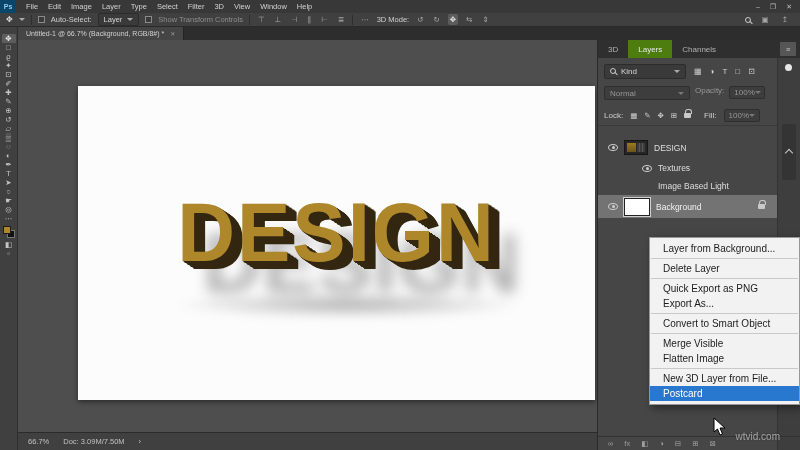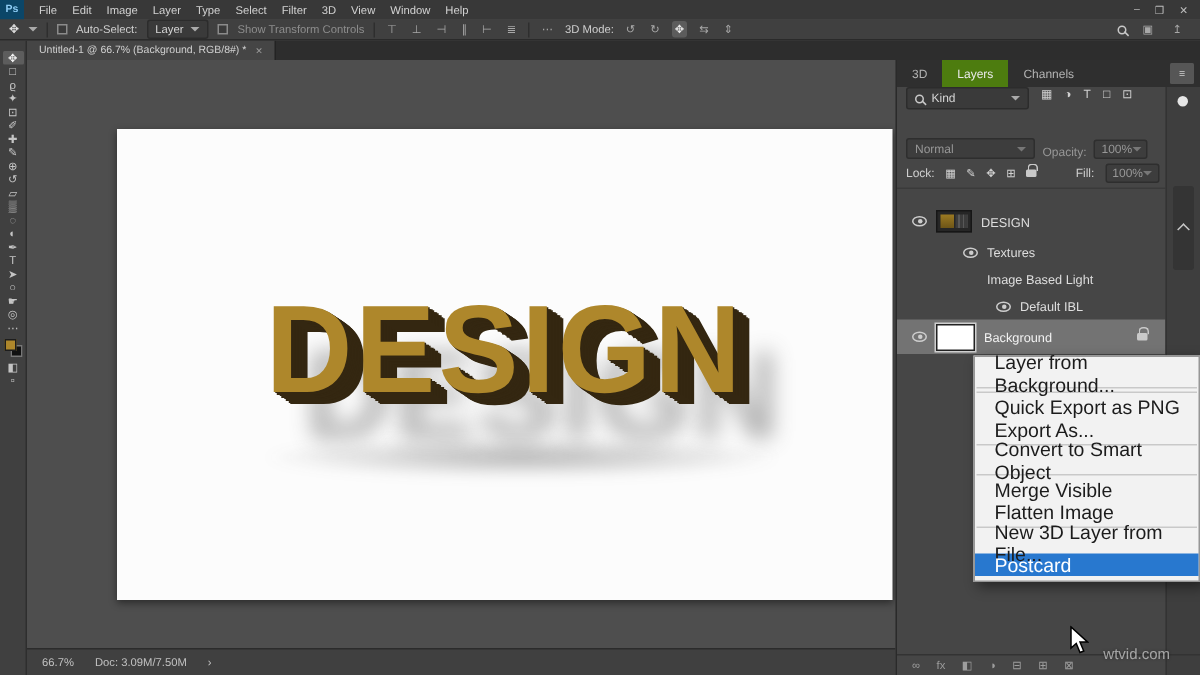--- a/index.html
+++ b/index.html
@@ -55,26 +55,26 @@
   
   .statusbar{position:absolute;left:18px;top:432px;width:579px;height:18px;background:#404040;border-top:1px solid #2b2b2b;display:flex;align-items:center;gap:14px;padding-left:10px;font-size:7.5px;color:#c0c0c0;z-index:5}
 
   
   .dock{position:absolute;left:597px;top:40px;width:203px;height:410px;background:#464646;border-left:1px solid #2a2a2a;z-index:5}
   .panel-tabs{position:absolute;left:0;top:0;right:0;height:18px;background:#2f2f2f;display:flex;align-items:stretch}
   .ptab{font-size:8px;color:#b2b2b2;padding:0 10px;display:flex;align-items:center}
   .ptab.active{background:#4d7c0f;color:#e9e9e9}
   .panel-menu-btn{margin:2px 4px 2px auto;width:16px;background:#565656;color:#cfcfcf;font-size:7px;display:flex;align-items:center;justify-content:center;border-radius:1px}
 
-  .filter-row{position:absolute;left:0;top:18px;right:41px;height:26px;display:flex;align-items:flex-start;gap:8px;padding-left:6px}
+  .filter-row{position:absolute;left:0;top:18px;right:41px;height:26px;display:flex;align-items:center;gap:8px;padding-left:6px}
   .kind-box{width:82px;height:15px;background:#3a3a3a;border:1px solid #2c2c2c;border-radius:2px;display:flex;align-items:center;gap:5px;padding:0 5px;color:#d6d6d6;font-size:8px}
   .kind-box .caret{margin-left:auto}
   .picon{font-size:8px;color:#d0d0d0}
 
-  .blend-row{position:absolute;left:0;top:46px;right:23px;height:20px;display:flex;align-items:flex-end;gap:5px;padding-left:6px;font-size:8px;color:#979797}
+  .blend-row{position:absolute;left:0;top:46px;right:23px;height:20px;display:flex;align-items:flex-start;gap:5px;padding-left:6px;font-size:8px;color:#979797}
   .blend-box{width:86px;height:14px;background:#3d3d3d;border:1px solid #2e2e2e;border-radius:2px;display:flex;align-items:center;padding:0 5px;color:#979797}
   .blend-box .caret,.val-box .caret{margin-left:auto;border-top-color:#777}
   .val-box{width:36px;height:13px;background:#3d3d3d;border:1px solid #2e2e2e;border-radius:2px;display:flex;align-items:center;padding:0 4px;color:#979797}
 
   .lock-row{position:absolute;left:0;top:66px;right:23px;height:20px;display:flex;align-items:center;gap:7px;padding-left:6px;font-size:8px;color:#cfcfcf;border-bottom:1px solid #3a3a3a}
   .lock-row .picon{font-size:7.5px}
 
   .layers-list{position:absolute;left:0;top:86px;right:23px;bottom:14px;padding-top:10px}
   .layer-row{display:flex;align-items:center;gap:6px;font-size:8.5px;color:#dedede;height:18px}
   .layer-row.row-big{height:23px}
@@ -96,21 +96,21 @@
 
   .gutter{position:absolute;right:0;top:18px;width:23px;bottom:0;background:#3e3e3e;border-left:1px solid #333}
   .toggle-dot{position:absolute;right:8px;top:6px;width:7px;height:7px;border-radius:50%;background:#e6e6e6}
   .scroll-thumb{position:absolute;right:4px;top:66px;width:14px;height:56px;background:#343434;border-radius:2px}
   .chevron-up{position:absolute;right:8px;top:92px;width:6px;height:6px;border-left:1.5px solid #c9c9c9;border-top:1.5px solid #c9c9c9;transform:rotate(45deg)}
 
   .dock-bottom{position:absolute;left:0;right:0;bottom:0;height:14px;border-top:1px solid #333;display:flex;gap:11px;align-items:center;padding-left:10px;color:#9d9d9d;font-size:7.5px}
 
   
   .context-menu{position:absolute;left:649px;top:237px;width:151px;background:#f2f2f2;border:1px solid #979797;box-shadow:3px 3px 8px rgba(0,0,0,.45);padding:3px 0;z-index:20}
-  .cm-item{height:15px;display:flex;align-items:center;padding-left:13px;font-size:13px;color:#1c1c1c;cursor:default}
+  .cm-item{height:15px;display:flex;align-items:center;padding-left:13px;font-size:10px;color:#1c1c1c;cursor:default}
   .cm-item.disabled{color:#a2a2a2}
   .cm-item.highlighted{background:var(--accent);color:#fff}
   .cm-sep{height:1px;background:#c9c9c9;margin:2px 1px}
 
   
   .cursor{position:absolute;left:713px;top:417px;z-index:30;pointer-events:none}
   .watermark{position:absolute;right:20px;top:431px;z-index:25;color:rgba(255,255,255,.55);font-size:10px;text-shadow:0 0 2px rgba(0,0,0,.4)}
 </style>
 </head>
 <body>
@@ -204,21 +204,21 @@
     <div class="val-box">
       <span>100%</span>
       <span class="caret"></span>
     </div>
   </div>
 
   <div class="lock-row">
     <span>Lock:</span>
     <div id="lock-icons" style="display:contents"><span class="picon">▦</span><span class="picon">✎</span><span class="picon">✥</span><span class="picon">⊞</span></div>
     <span class="padlock"></span>
-    <span style="margin-left:19px">Fill:</span>
+    <span style="margin-left:6px">Fill:</span>
     <div class="val-box">
       <span>100%</span>
       <span class="caret"></span>
     </div>
   </div>
 
   <div class="layers-list" id="layers-list">
       <div class="layer-row ind-0 row-big">
         <span class="eye"></span>
         <span class="thumb-design">
@@ -227,24 +227,20 @@
         </span>
         <span>DESIGN</span>
       </div>
       <div class="layer-row ind-1">
         <span class="eye"></span>
         <span>Textures</span>
       </div>
       <div class="layer-row ind-2">
         <span class="italic">Image Based Light</span>
       </div>
-      <div class="layer-row ind-3">
-        <span class="eye"></span>
-        <span>Default IBL</span>
-      </div>
       <div class="layer-row ind-0 row-big selected">
         <span class="eye"></span>
         <span class="thumb-bg"></span>
         <span class="italic">Background</span>
         <span class="padlock row-lock"></span>
       </div>
     </div>
 
   <div class="gutter">
     <div class="toggle-dot"></div>
@@ -259,20 +255,21 @@
       <span>◑</span>
       <span>⊟</span>
       <span>⊞</span>
       <span>⊠</span>
     </div>
 </div>
 
 <div class="context-menu" id="context-menu">
     <div class="cm-item">Layer from Background...</div>
     <div class="cm-sep"></div>
+    <div class="cm-item">Delete Layer</div>
     <div class="cm-sep"></div>
     <div class="cm-item">Quick Export as PNG</div>
     <div class="cm-item">Export As...</div>
     <div class="cm-sep"></div>
     <div class="cm-item">Convert to Smart Object</div>
     <div class="cm-sep"></div>
     <div class="cm-item">Merge Visible</div>
     <div class="cm-item">Flatten Image</div>
     <div class="cm-sep"></div>
     <div class="cm-item">New 3D Layer from File...</div>

